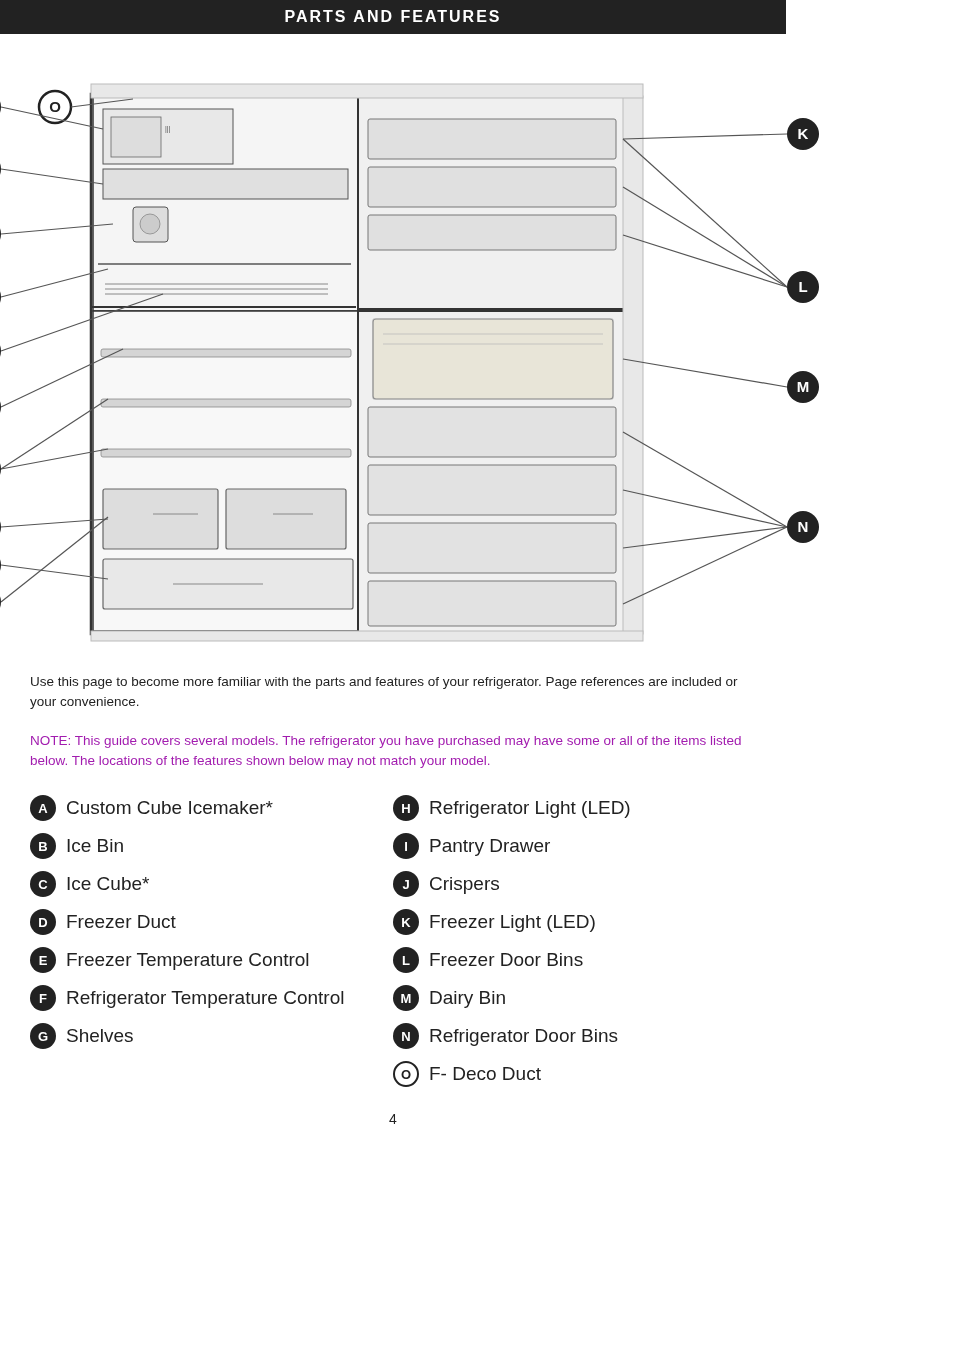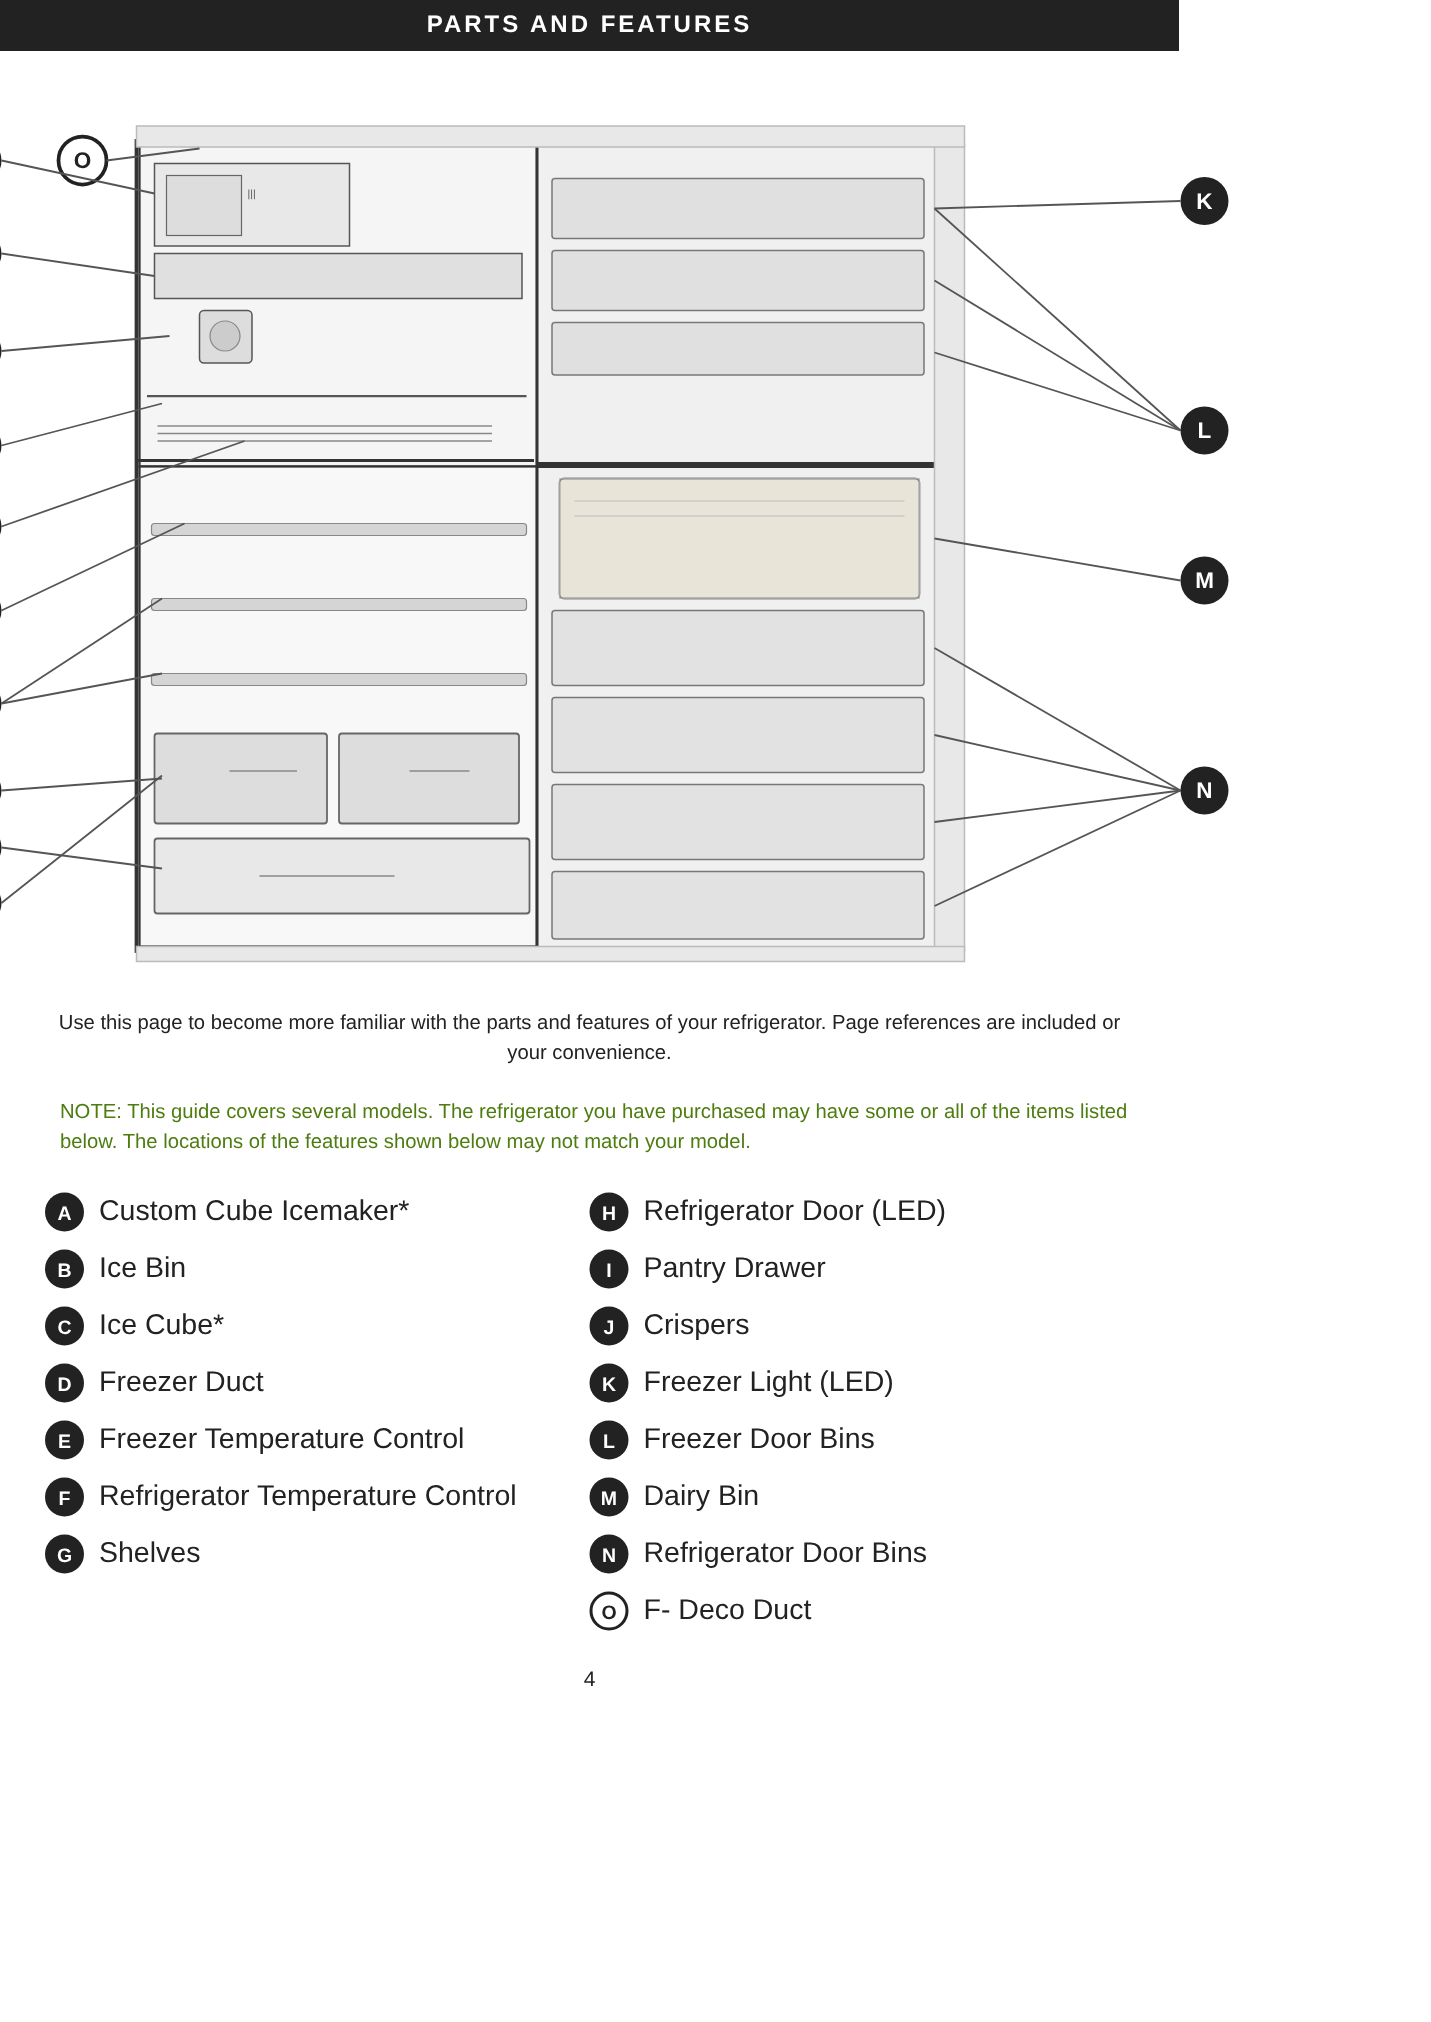--- a/index.html
+++ b/index.html
@@ -38,27 +38,26 @@
       position: relative;
       width: 920px;
       height: 610px;
     }
     
     .description {
       padding: 18px 30px 10px 30px;
       font-size: 13.5px;
       line-height: 1.5;
       color: #222;
-      text-align: center;
     }
     .note {
-      padding: 8px 30px 18px 40px;
+      padding: 8px 30px 18px 30px;
       font-size: 13.5px;
       line-height: 1.5;
-      color: #4d7c0f;
+      color: #a21caf;
     }
     
     .features-grid {
       display: grid;
       grid-template-columns: 1fr 1fr;
       padding: 0 30px;
       gap: 0;
     }
     .feature-item {
       display: flex;
@@ -276,21 +275,21 @@
       </div>
       <div class="feature-item">
         <span style="display:inline-flex;align-items:center;justify-content:center;width:26px;height:26px;border-radius:50%;background:#222;color:#fff;font-weight:bold;font-size:13px;flex-shrink:0;">G</span>
         <span class="feature-label">Shelves</span>
       </div>
     </div>
 
     <div>
       <div class="feature-item">
         <span style="display:inline-flex;align-items:center;justify-content:center;width:26px;height:26px;border-radius:50%;background:#222;color:#fff;font-weight:bold;font-size:13px;flex-shrink:0;">H</span>
-        <span class="feature-label">Refrigerator Door (LED)</span>
+        <span class="feature-label">Refrigerator Light (LED)</span>
       </div>
       <div class="feature-item">
         <span style="display:inline-flex;align-items:center;justify-content:center;width:26px;height:26px;border-radius:50%;background:#222;color:#fff;font-weight:bold;font-size:13px;flex-shrink:0;">I</span>
         <span class="feature-label">Pantry Drawer</span>
       </div>
       <div class="feature-item">
         <span style="display:inline-flex;align-items:center;justify-content:center;width:26px;height:26px;border-radius:50%;background:#222;color:#fff;font-weight:bold;font-size:13px;flex-shrink:0;">J</span>
         <span class="feature-label">Crispers</span>
       </div>
       <div class="feature-item">

